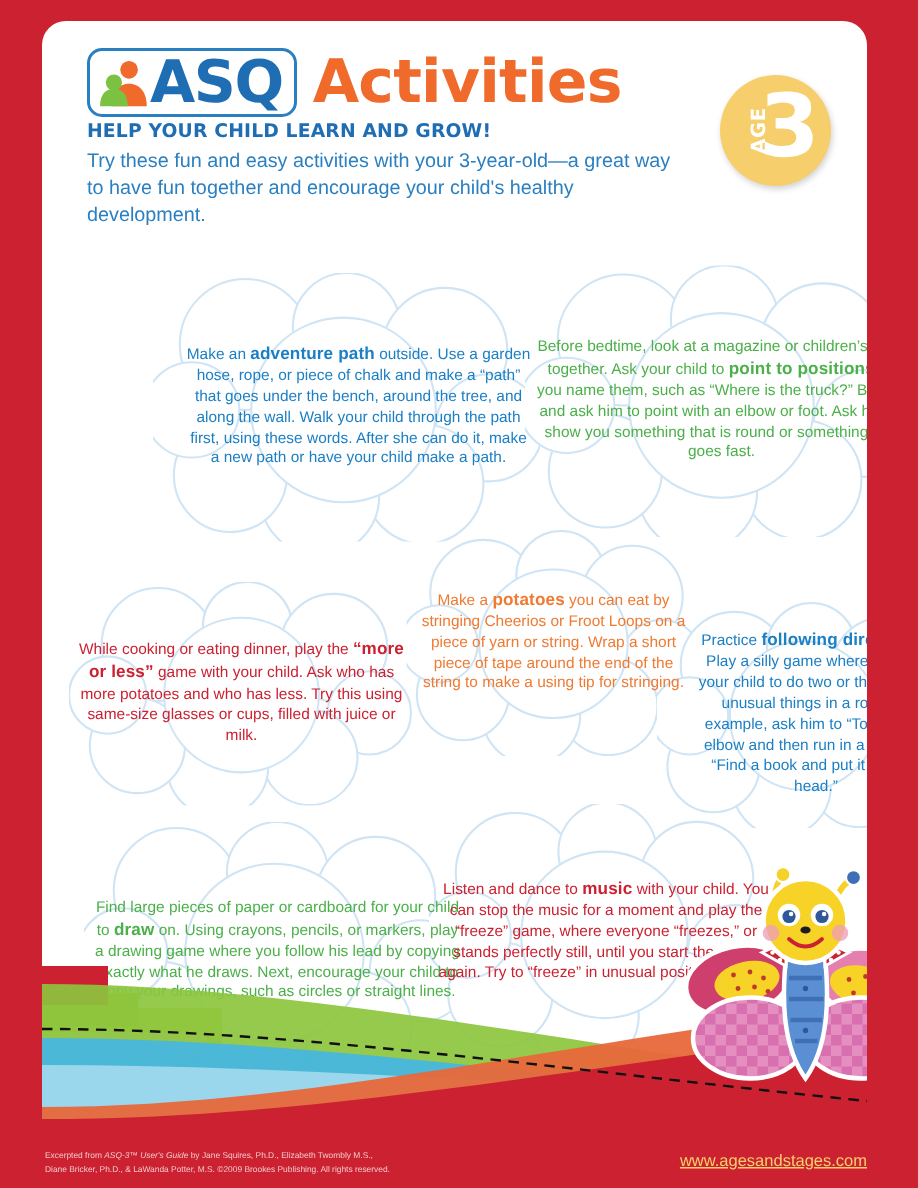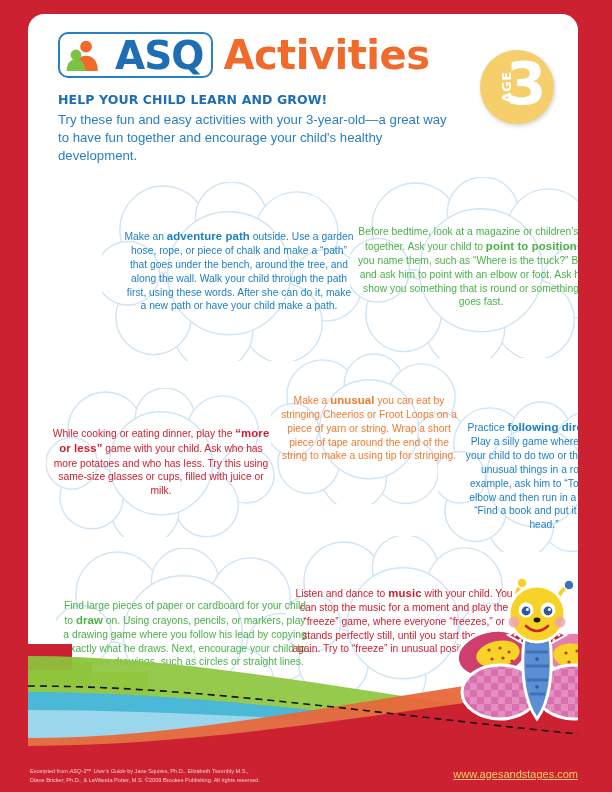--- a/index.html
+++ b/index.html
@@ -35,32 +35,32 @@
     height: 46px;
   }
   #asq-people { width: 34px; height: 32px; margin-right: 1px; }
   #asq-letters {
     font-family: "DejaVu Sans", sans-serif;
     font-weight: bold;
     font-size: 39px;
     color: #1f6eb4;
     letter-spacing: -1px;
     line-height: 1;
-    margin-left: 16px;
+    margin-left: 1px;
   }
   #activities-word {
     font-family: "DejaVu Sans", sans-serif;
     font-weight: bold;
     font-size: 40px;
     color: #ef6a2b;
     letter-spacing: -0.5px;
     line-height: 1;
   }
   #headline {
-    margin-top: 14px;
+    margin-top: 1px;
     font-family: "DejaVu Sans", sans-serif;
     font-weight: bold;
     font-size: 12.5px;
     color: #1f6eb4;
     letter-spacing: 0.1px;
   }
   #subhead {
     margin-top: 4px;
     font-size: 13.2px;
     line-height: 1.38;
@@ -228,21 +228,21 @@
           <circle cx="152" cy="46" r="34"></circle>
             <circle cx="172" cy="90" r="28"></circle>
           <circle cx="136" cy="120" r="33"></circle>
             <circle cx="84" cy="126" r="33"></circle>
           <circle cx="38" cy="112" r="31"></circle>
             <circle cx="22" cy="78" r="26"></circle>
           <circle cx="99" cy="78" r="50"></circle>
         </g>
       </svg>
       <div class="cloud-text">
-        <span>Make a </span><b>unusual</b><span> you can eat by stringing Cheerios or Froot Loops on a piece of yarn or string. Wrap a short piece of tape around the end of the string to make a using tip for stringing.</span>
+        <span>Make a </span><b>potatoes</b><span> you can eat by stringing Cheerios or Froot Loops on a piece of yarn or string. Wrap a short piece of tape around the end of the string to make a using tip for stringing.</span>
       </div>
     </div>
 
     <div class="cloud c-red" id="cloud-moreless">
       <svg class="cloud-bg" viewBox="0 0 232 150" preserveAspectRatio="none">
         <g fill="#ffffff" stroke="#cfe4f4" stroke-width="1.4">
           <circle cx="60" cy="42" r="38"></circle>
             <circle cx="120" cy="30" r="30"></circle>
           <circle cx="178" cy="44" r="36"></circle>
             <circle cx="202" cy="88" r="28"></circle>

